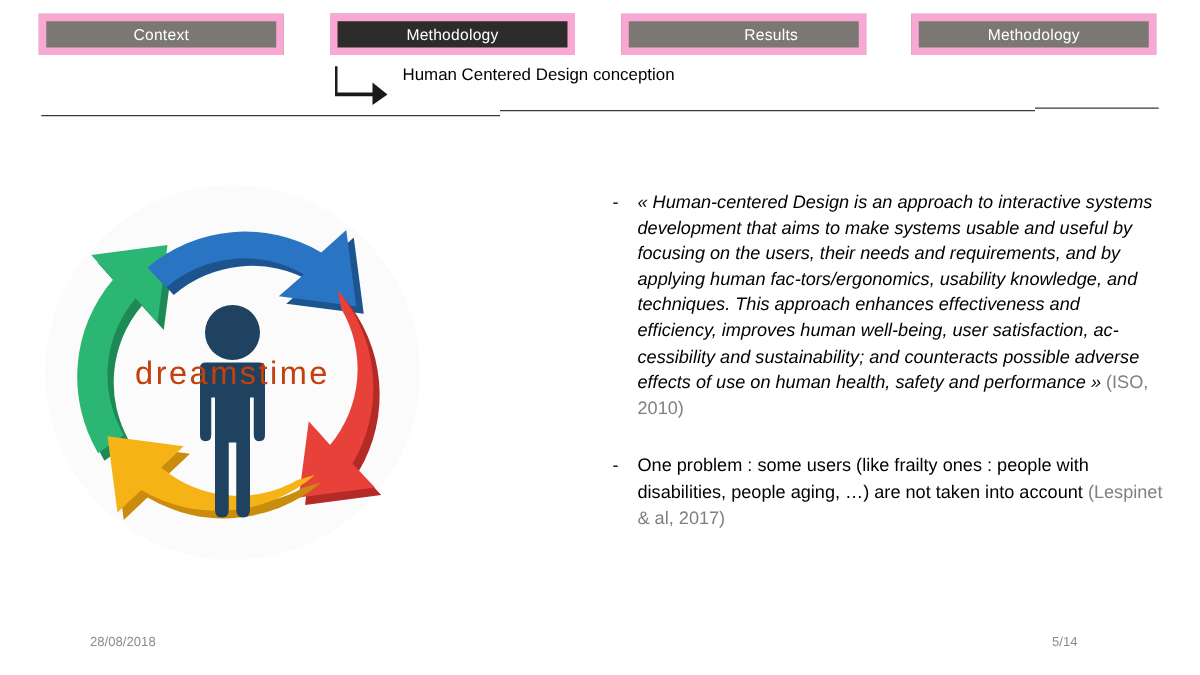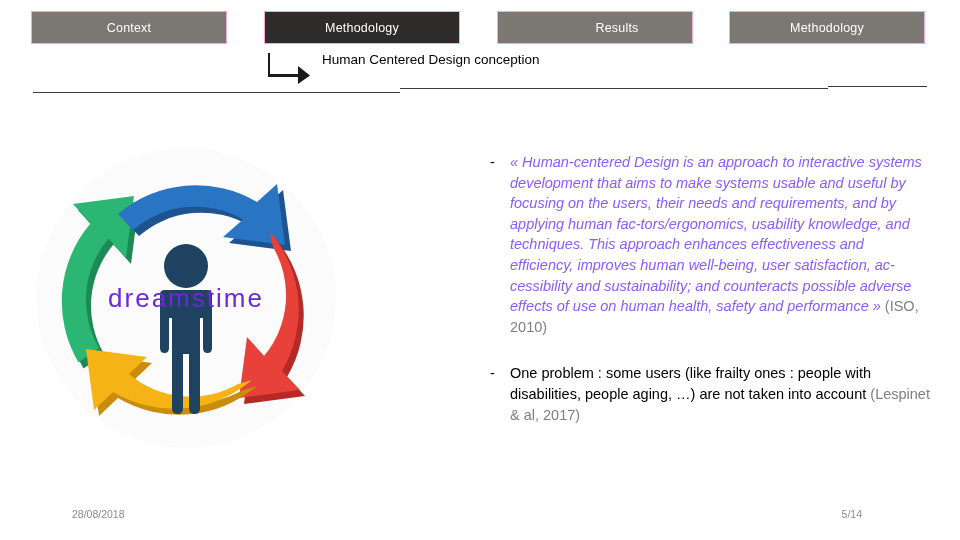--- a/index.html
+++ b/index.html
@@ -21,21 +21,21 @@
     position: absolute;
     left: 0;
     top: 0;
     width: 960px;
     height: 48px;
   }
   .nav-tab {
     position: absolute;
     top: 11px;
     height: 33px;
-    border: 1px solid #f9a8d4;
+    border: 6px solid #f9a8d4;
     box-sizing: border-box;
     display: flex;
     align-items: center;
     justify-content: center;
     color: #ffffff;
     font-size: 12.5px;
     letter-spacing: 0.2px;
     background: #7b7873;
   }
   .nav-tab.active {
@@ -92,21 +92,21 @@
     height: 312px;
   }
   .watermark {
     position: absolute;
     left: 0;
     top: 143px;
     width: 312px;
     text-align: center;
     font-size: 26px;
     letter-spacing: 2px;
-    color: #6d28d9;
+    color: #c2410c;
     font-family: "Liberation Sans", sans-serif;
     pointer-events: none;
     user-select: none;
   }
 
   
   .content-col {
     position: absolute;
     left: 490px;
     top: 152px;
@@ -124,21 +124,21 @@
     line-height: 20.6px;
     color: #000000;
   }
   .bullet-body {
     flex: 1 1 auto;
     font-size: 14.5px;
     line-height: 20.6px;
   }
   .quote-text {
     font-style: italic;
-    color: #8b5cf6;
+    color: #000000;
   }
   .plain-text {
     color: #000000;
   }
   .citation {
     color: #808080;
     font-style: normal;
   }
 
   

